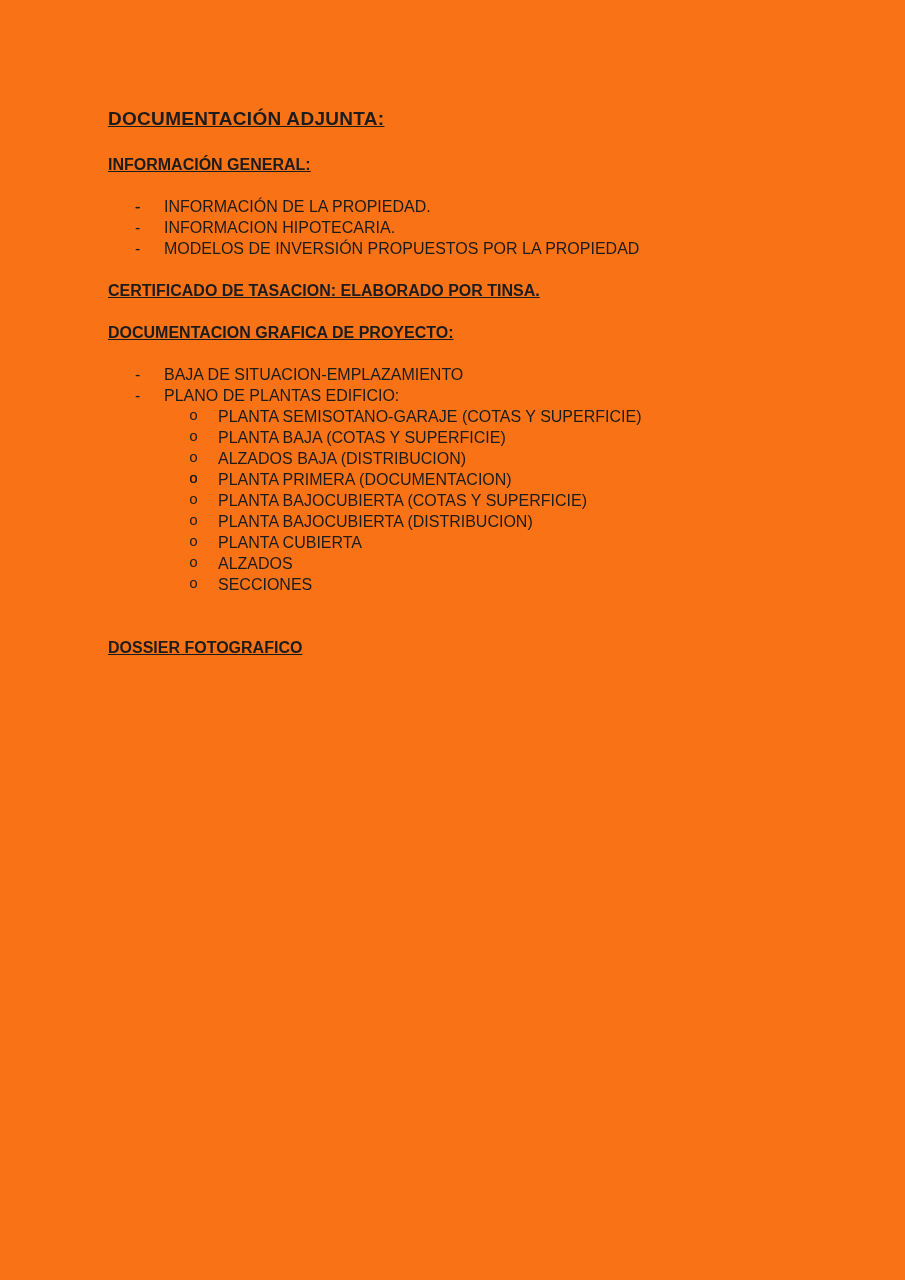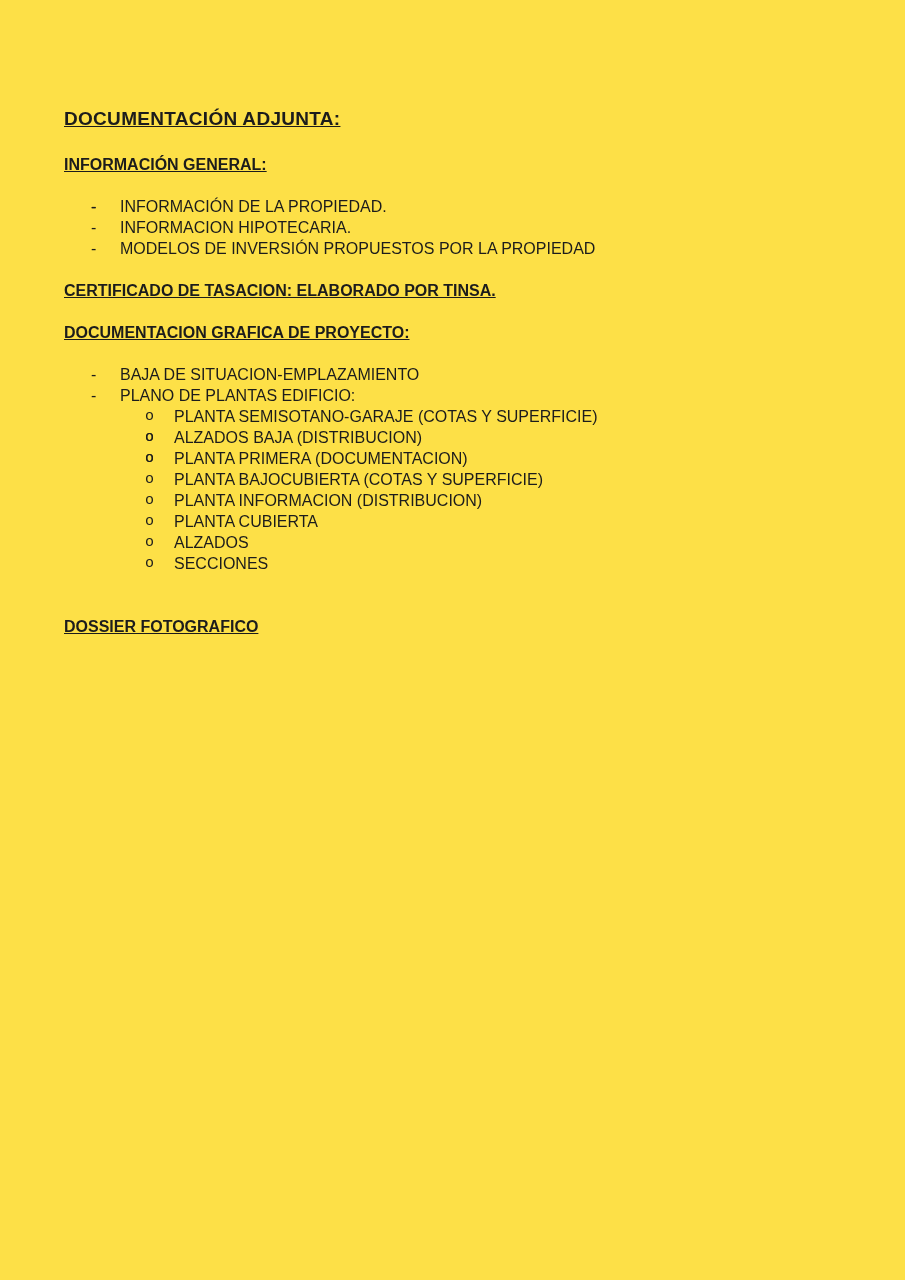--- a/index.html
+++ b/index.html
@@ -12,25 +12,25 @@
     height: 1280px;
     position: relative;
     overflow: hidden;
   }
   .doc-page {
     position: absolute;
     top: 0;
     left: 0;
     width: 905px;
     height: 1280px;
-    background: #fde047;
+    background: #f97316;
     color: #1c1c1c;
     font-family: "Liberation Sans", sans-serif;
     box-sizing: border-box;
-    padding: 108px 80px 0 64px;
+    padding: 108px 80px 0 108px;
   }
   .doc-title {
     font-size: 19px;
     font-weight: bold;
     text-decoration: underline;
     line-height: 22px;
     margin: 0 0 24px 0;
     letter-spacing: 0.3px;
   }
   .doc-heading {
@@ -114,39 +114,40 @@
     </li>
   </ul>
 
   <ul class="o-list">
     <li>
       <span class="marker">o</span>
       <span>PLANTA SEMISOTANO-GARAJE (COTAS Y SUPERFICIE)</span>
     </li>
     <li>
       <span class="marker">o</span>
+      <span>PLANTA BAJA (COTAS Y SUPERFICIE)</span>
     </li>
     <li>
       <span class="marker">o</span>
       <span>ALZADOS BAJA (DISTRIBUCION)</span>
     </li>
     <li>
       <span class="marker">o</span>
     </li>
     <li>
       <span class="marker">o</span>
       <span>PLANTA PRIMERA (DOCUMENTACION)</span>
     </li>
     <li>
       <span class="marker">o</span>
       <span>PLANTA BAJOCUBIERTA (COTAS Y SUPERFICIE)</span>
     </li>
     <li>
       <span class="marker">o</span>
-      <span>PLANTA INFORMACION (DISTRIBUCION)</span>
+      <span>PLANTA BAJOCUBIERTA (DISTRIBUCION)</span>
     </li>
     <li>
       <span class="marker">o</span>
       <span>PLANTA CUBIERTA</span>
     </li>
     <li>
       <span class="marker">o</span>
       <span>ALZADOS</span>
     </li>
     <li>

